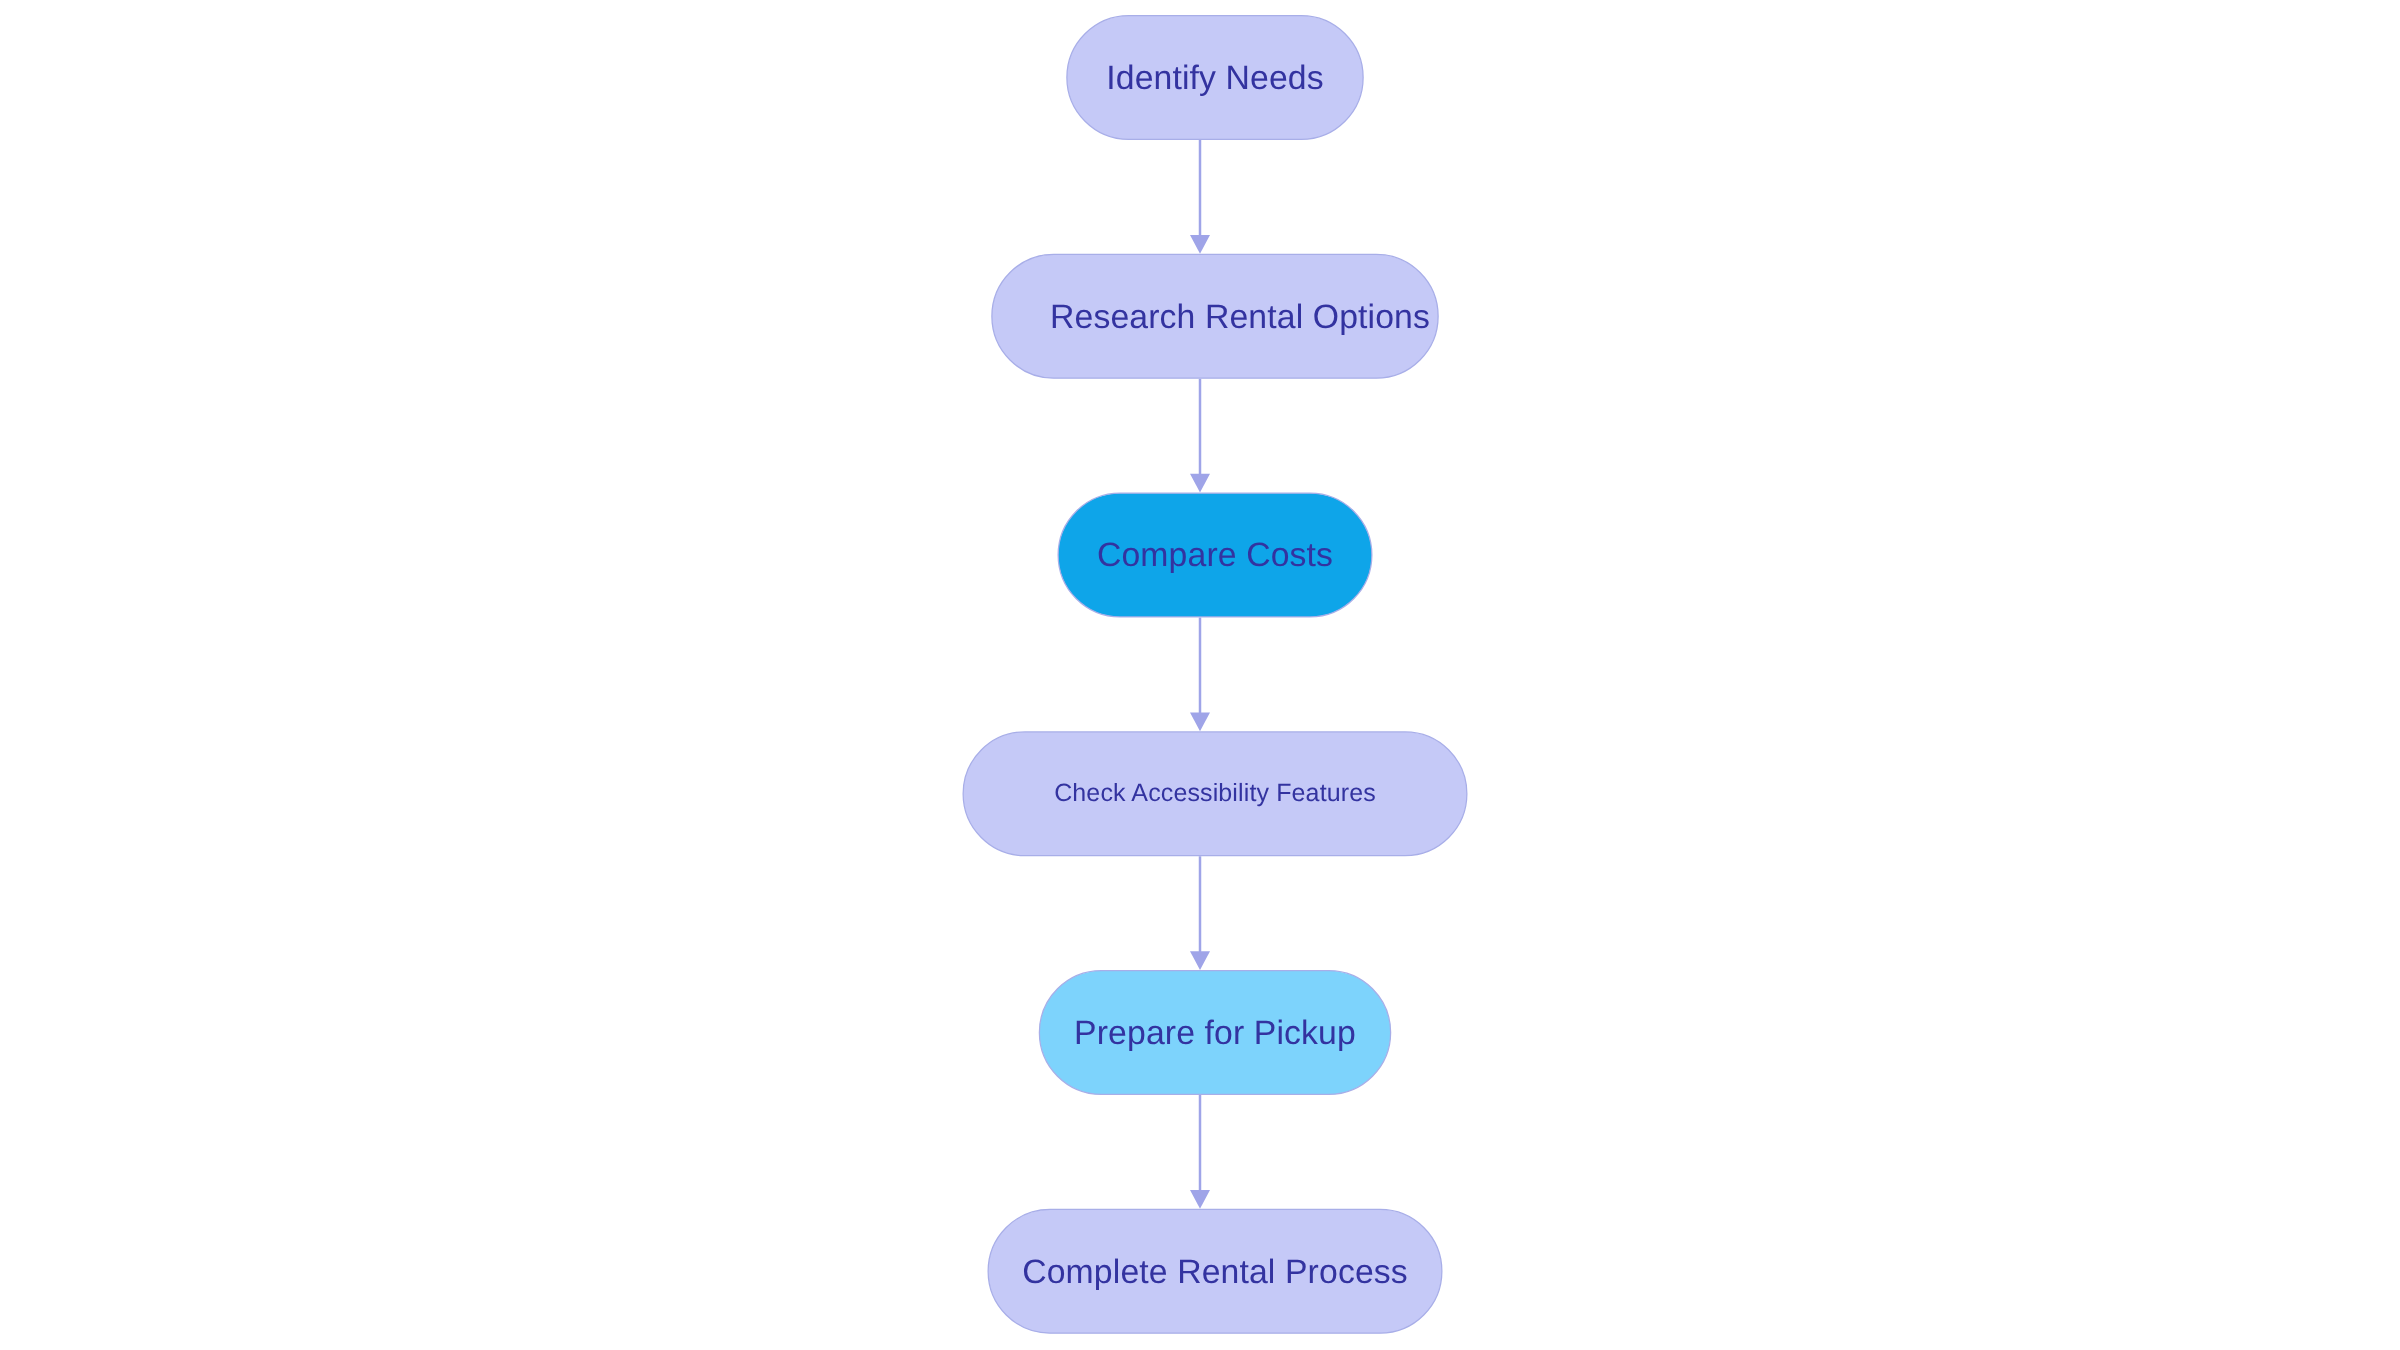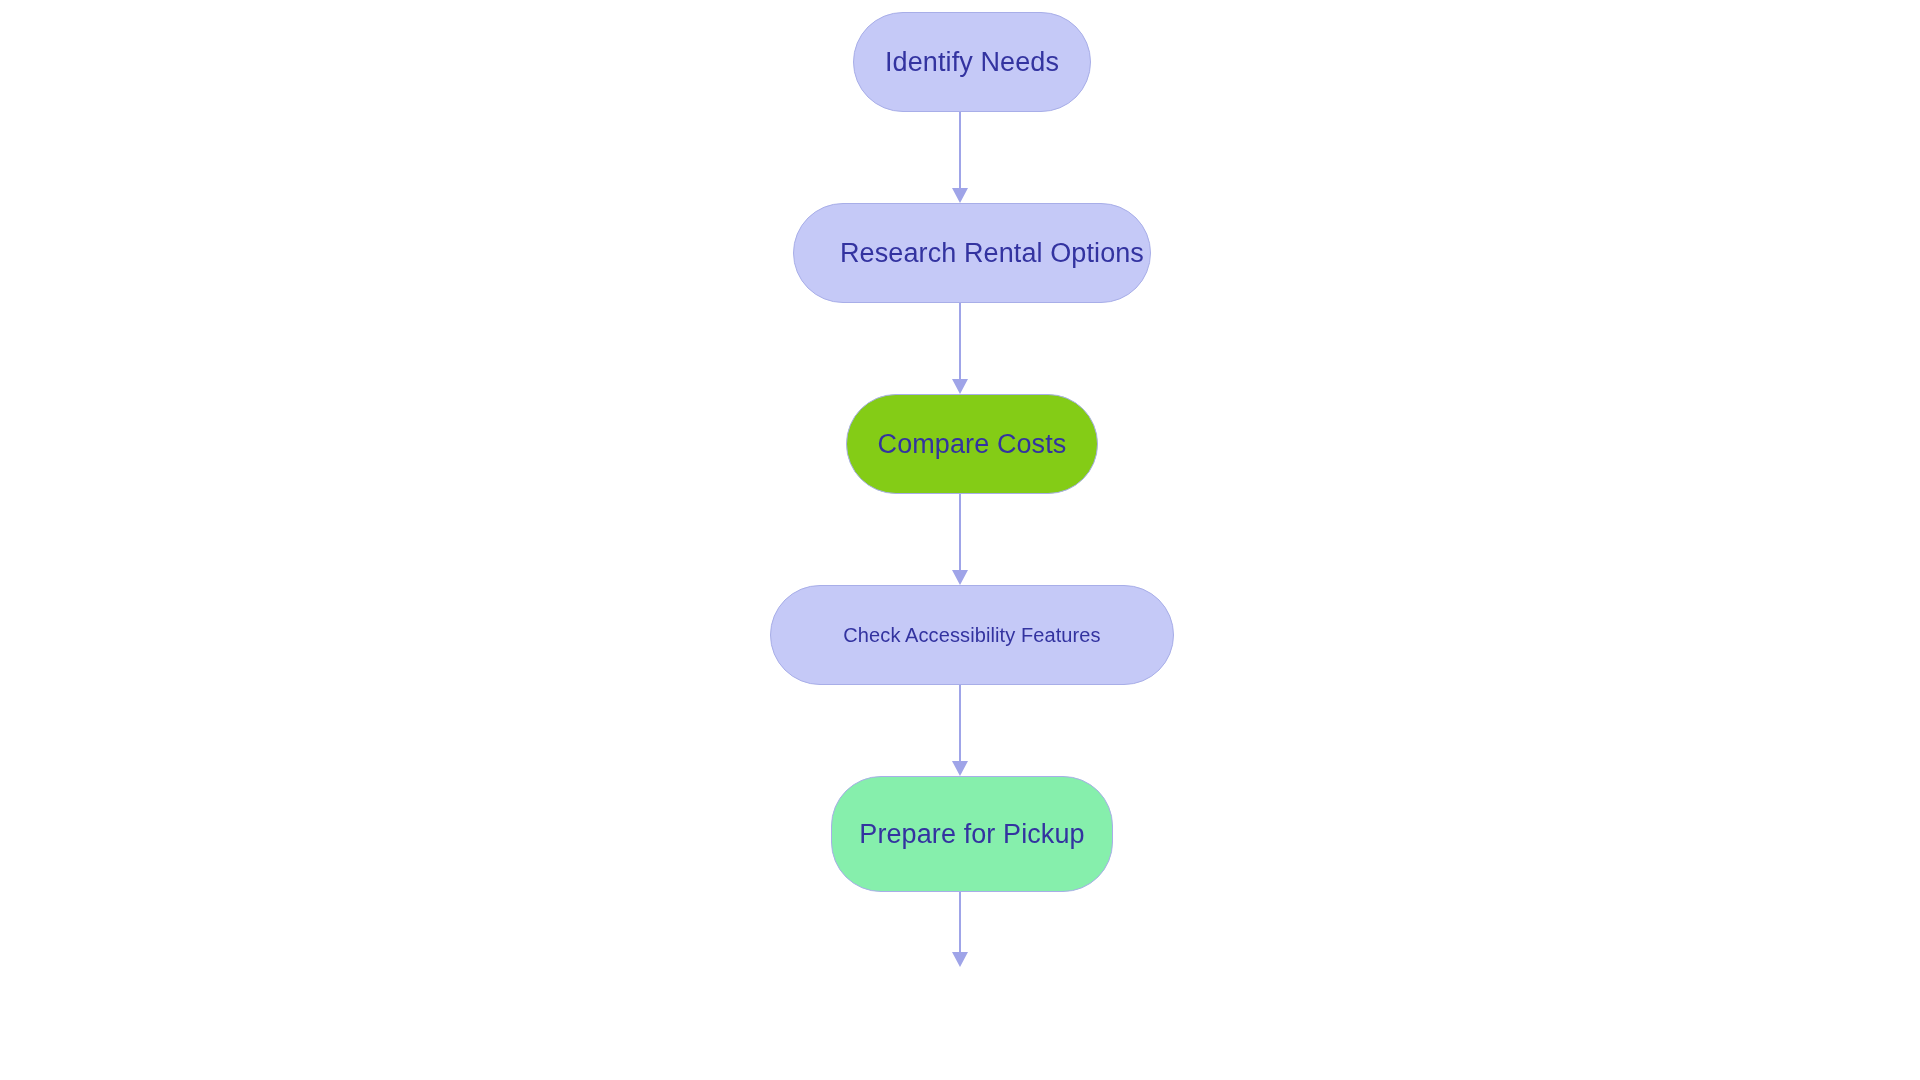--- a/index.html
+++ b/index.html
@@ -91,24 +91,27 @@
       </g>
     </svg>
 
   <div id="node-layer">
       <div class="flow-node" style="left: 960px; top: 12px; width: 238px; height: 100px; border-radius: 50px; background: rgb(197, 201, 247); border-color: rgb(168, 174, 232);">
         <span class="flow-node-label" style="color: rgb(51, 51, 160); font-size: 27px;">Identify Needs</span>
       </div>
       <div class="flow-node" style="left: 960px; top: 203px; width: 358px; height: 100px; border-radius: 50px; background: rgb(197, 201, 247); border-color: rgb(168, 174, 232);">
         <span class="flow-node-label" style="color: rgb(51, 51, 160); font-size: 27px; margin-left: 40px;">Research Rental Options</span>
       </div>
-      <div class="flow-node" style="left: 960px; top: 394px; width: 252px; height: 100px; border-radius: 50px; background: #84cc16; border-color: rgb(168, 174, 232);">
+      <div class="flow-node" style="left: 960px; top: 394px; width: 252px; height: 100px; border-radius: 50px; background: #0ea5e9; border-color: rgb(168, 174, 232);">
         <span class="flow-node-label" style="color: rgb(51, 51, 160); font-size: 27px;">Compare Costs</span>
       </div>
       <div class="flow-node" style="left: 960px; top: 585px; width: 404px; height: 100px; border-radius: 50px; background: rgb(197, 201, 247); border-color: rgb(168, 174, 232);">
         <span class="flow-node-label" style="color: rgb(51, 51, 160); font-size: 20px;">Check Accessibility Features</span>
       </div>
-      <div class="flow-node" style="left: 960px; top: 776px; width: 282px; height: 116px; border-radius: 50px; background: #86efac; border-color: rgb(168, 174, 232);">
+      <div class="flow-node" style="left: 960px; top: 776px; width: 282px; height: 100px; border-radius: 50px; background: #7dd3fc; border-color: rgb(168, 174, 232);">
         <span class="flow-node-label" style="color: rgb(51, 51, 160); font-size: 27px;">Prepare for Pickup</span>
+      </div>
+      <div class="flow-node" style="left: 960px; top: 967px; width: 364px; height: 100px; border-radius: 50px; background: rgb(197, 201, 247); border-color: rgb(168, 174, 232);">
+        <span class="flow-node-label" style="color: rgb(51, 51, 160); font-size: 27px;">Complete Rental Process</span>
       </div>
     </div>
 
 </div>
 
 </body></html>

